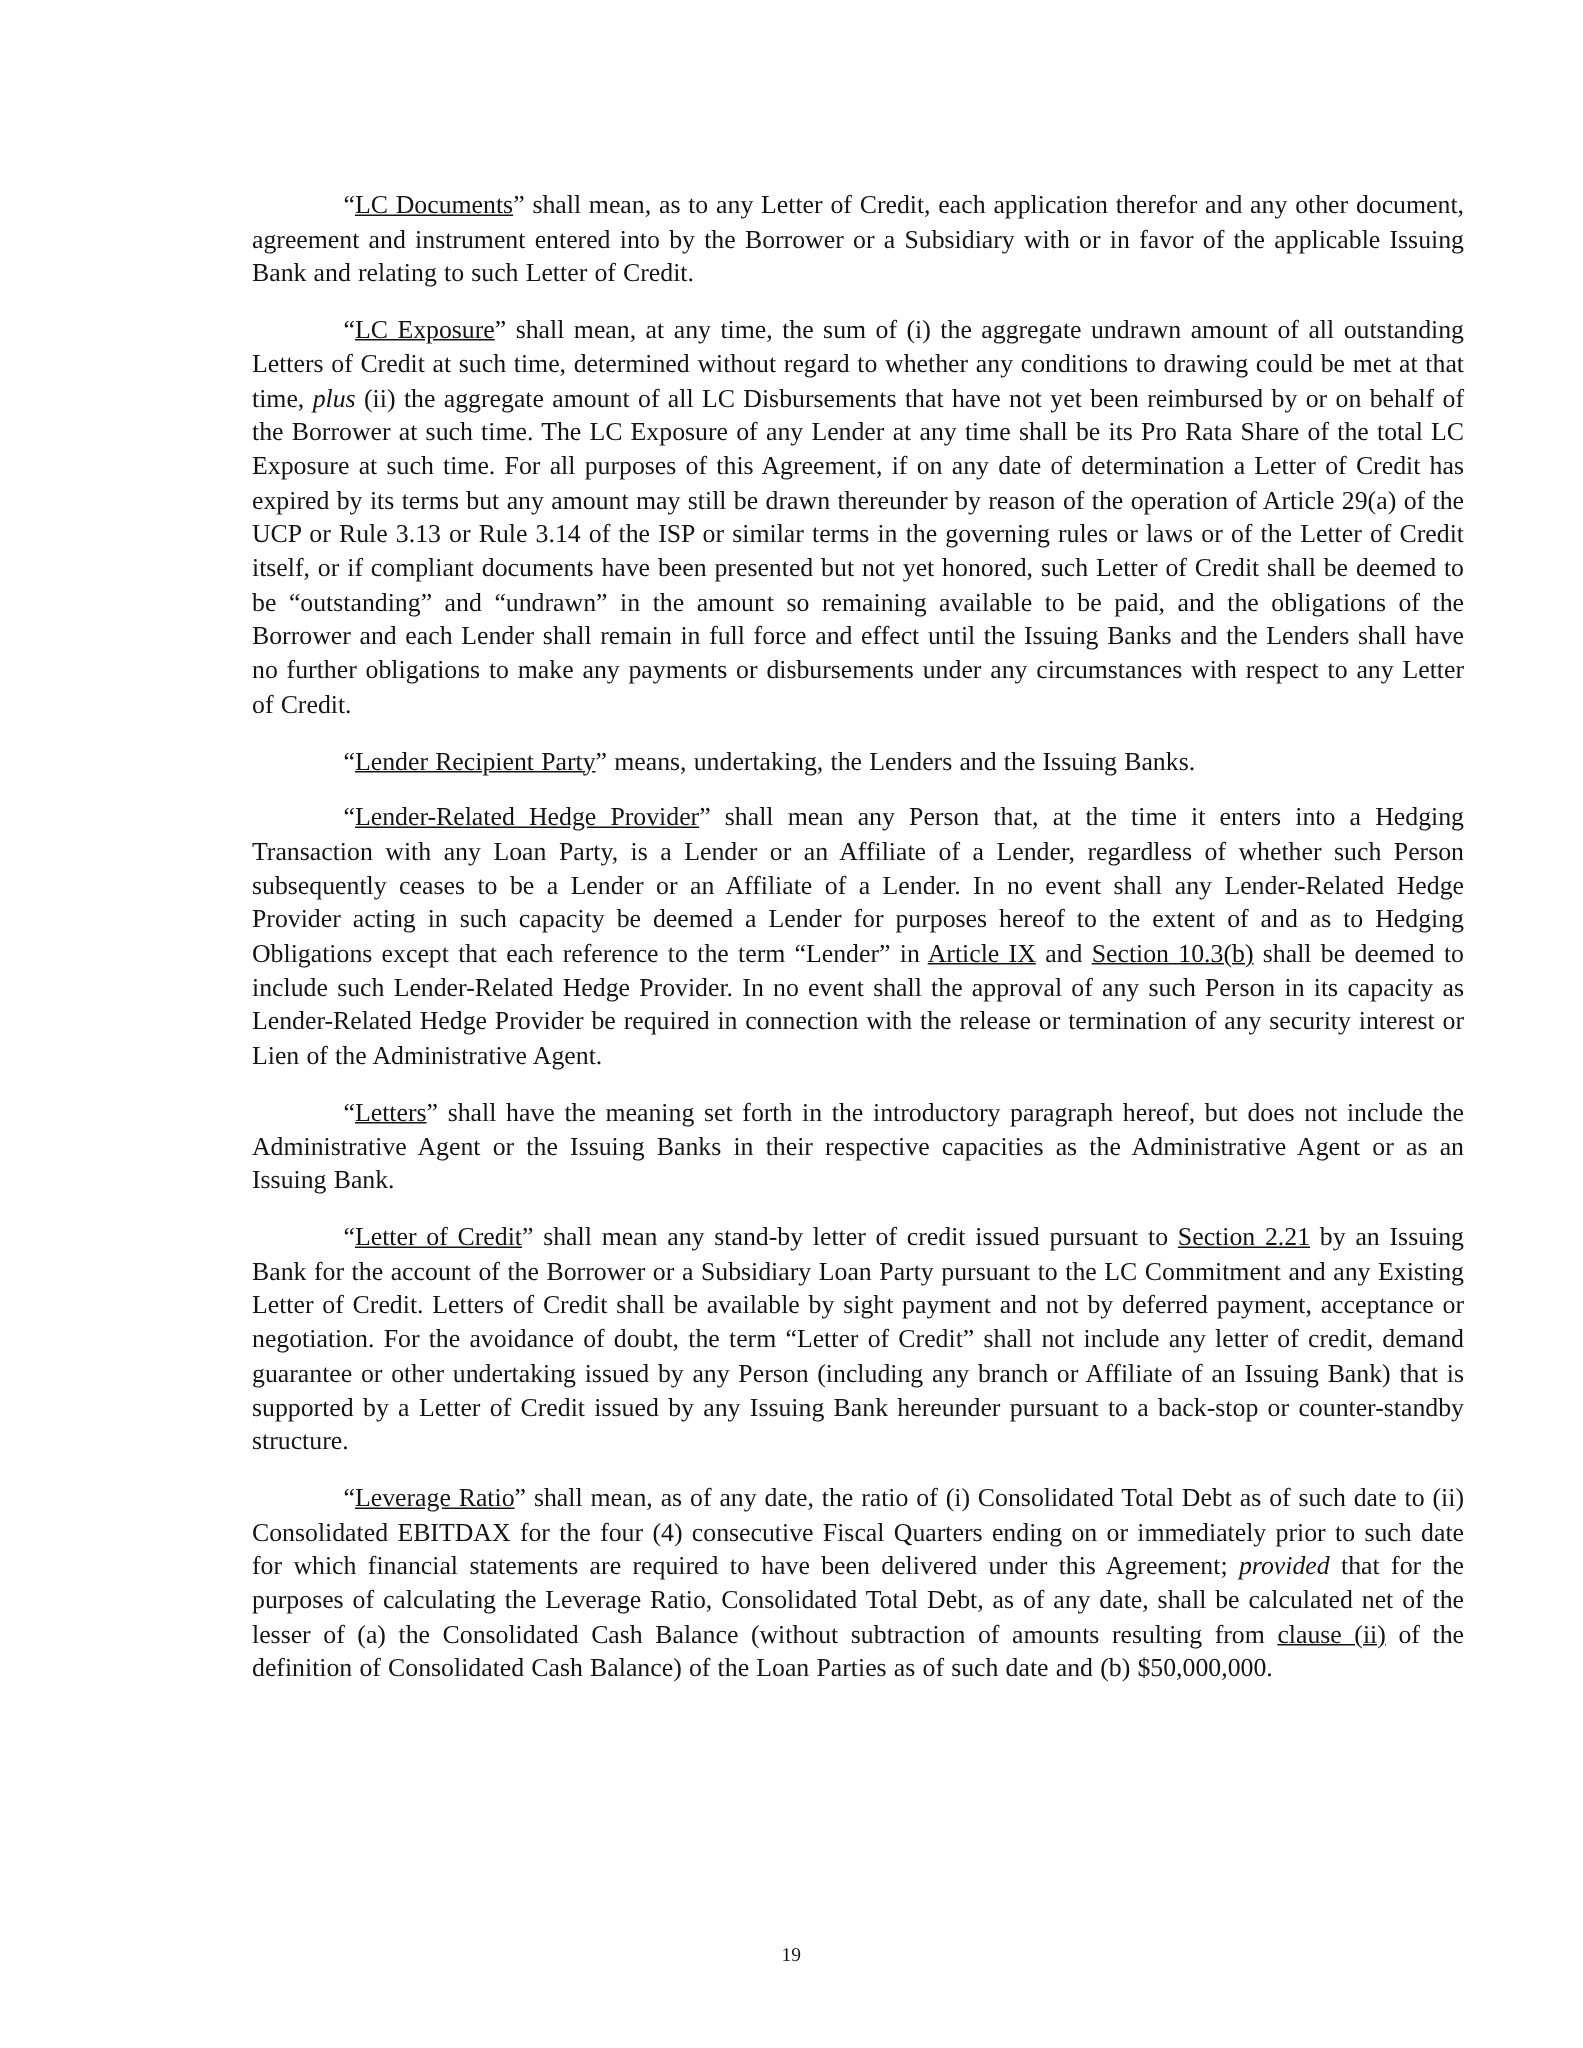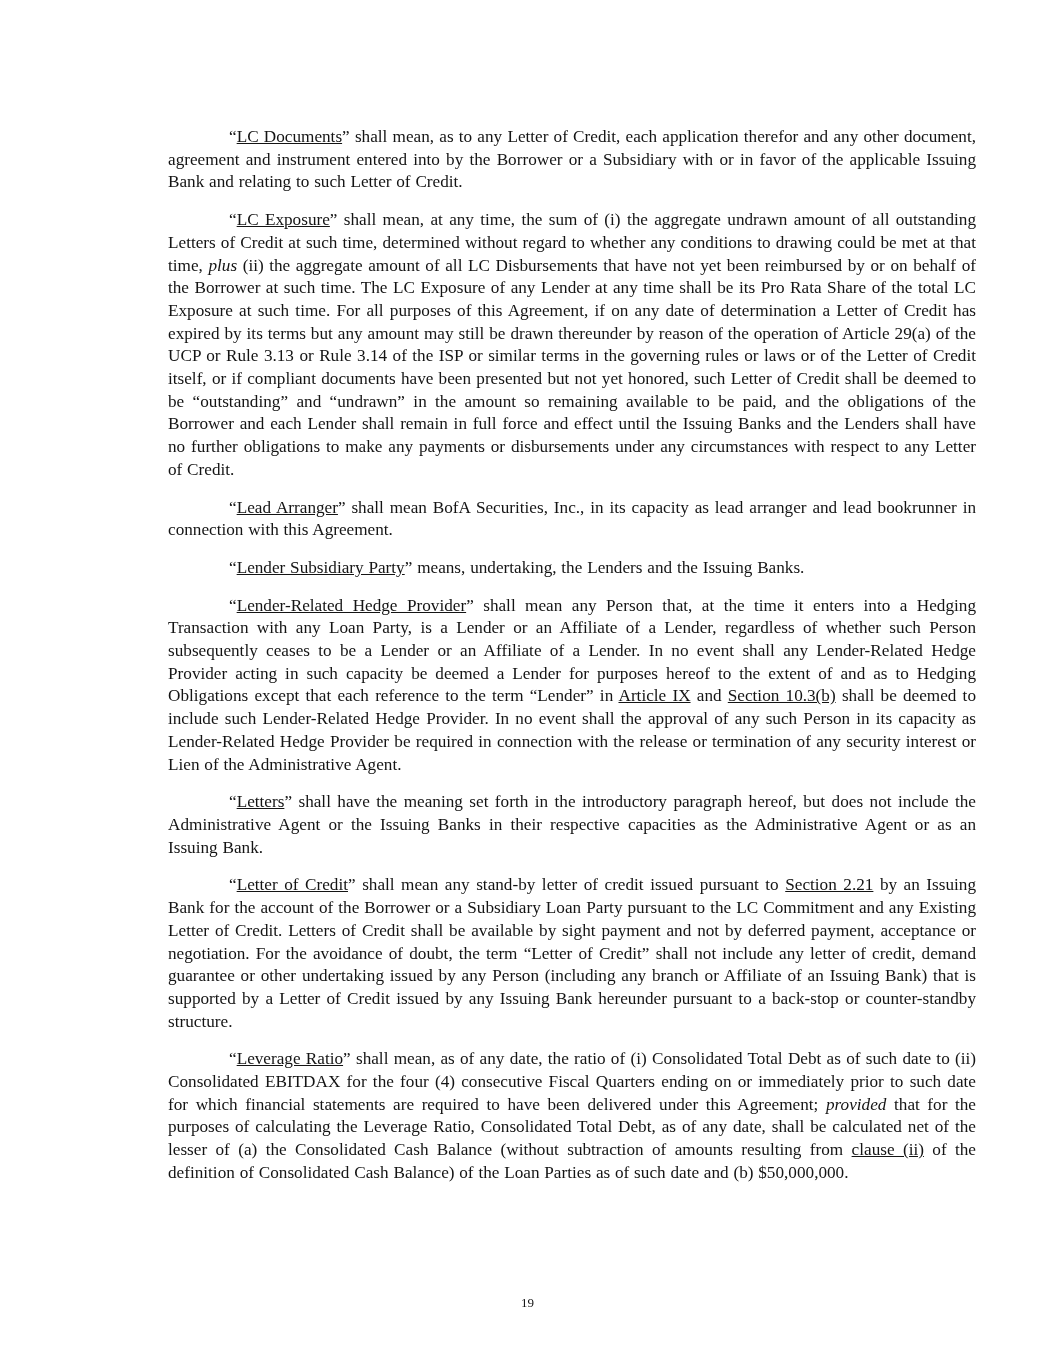--- a/index.html
+++ b/index.html
@@ -43,21 +43,20 @@
     line-height: 22px;
   }
 </style>
 </head>
 <body>
 
 <div class="sheet">
   <div class="content">
       <p class="para"><span>“</span><span class="u">LC Documents</span><span>” shall mean, as to any Letter of Credit, each application therefor and any other document, agreement and instrument entered into by the Borrower or a Subsidiary with or in favor of the applicable Issuing Bank and relating to such Letter of Credit.</span></p>
       <p class="para"><span>“</span><span class="u">LC Exposure</span><span>” shall mean, at any time, the sum of (i) the aggregate undrawn amount of all outstanding Letters of Credit at such time, determined without regard to whether any conditions to drawing could be met at that time, </span><span class="i">plus</span><span> (ii) the aggregate amount of all LC Disbursements that have not yet been reimbursed by or on behalf of the Borrower at such time.  The LC Exposure of any Lender at any time shall be its Pro Rata Share of the total LC Exposure at such time.  For all purposes of this Agreement, if on any date of determination a Letter of Credit has expired by its terms but any amount may still be drawn thereunder by reason of the operation of Article 29(a) of the UCP or Rule 3.13 or Rule 3.14 of the ISP or similar terms in the governing rules or laws or of the Letter of Credit itself, or if compliant documents have been presented but not yet honored, such Letter of Credit shall be deemed to be “outstanding” and “undrawn” in the amount so remaining available to be paid, and the obligations of the Borrower and each Lender shall remain in full force and effect until the Issuing Banks and the Lenders shall have no further obligations to make any payments or disbursements under any circumstances with respect to any Letter of Credit.</span></p>
-      <p class="para"><span>“</span><span class="u">Lead Arranger</span><span>” shall mean BofA Securities, Inc., in its capacity as lead arranger and lead bookrunner in connection with this Agreement.</span></p>
-      <p class="para"><span>“</span><span class="u">Lender Subsidiary Party</span><span>” means, undertaking, the Lenders and the Issuing Banks.</span></p>
+      <p class="para"><span>“</span><span class="u">Lender Recipient Party</span><span>” means, undertaking, the Lenders and the Issuing Banks.</span></p>
       <p class="para"><span>“</span><span class="u">Lender-Related Hedge Provider</span><span>” shall mean any Person that, at the time it enters into a Hedging Transaction with any Loan Party, is a Lender or an Affiliate of a Lender, regardless of whether such Person subsequently ceases to be a Lender or an Affiliate of a Lender.  In no event shall any Lender-Related Hedge Provider acting in such capacity be deemed a Lender for purposes hereof to the extent of and as to Hedging Obligations except that each reference to the term “Lender” in </span><span class="u">Article IX</span><span> and </span><span class="u">Section 10.3(b)</span><span> shall be deemed to include such Lender-Related Hedge Provider.  In no event shall the approval of any such Person in its capacity as Lender-Related Hedge Provider be required in connection with the release or termination of any security interest or Lien of the Administrative Agent.</span></p>
       <p class="para"><span>“</span><span class="u">Letters</span><span>” shall have the meaning set forth in the introductory paragraph hereof, but does not include the Administrative Agent or the Issuing Banks in their respective capacities as the Administrative Agent or as an Issuing Bank.</span></p>
       <p class="para"><span>“</span><span class="u">Letter of Credit</span><span>” shall mean any stand-by letter of credit issued pursuant to </span><span class="u">Section 2.21</span><span> by an Issuing Bank for the account of the Borrower or a Subsidiary Loan Party pursuant to the LC Commitment and any Existing Letter of Credit.  Letters of Credit shall be available by sight payment and not by deferred payment, acceptance or negotiation.  For the avoidance of doubt, the term “Letter of Credit” shall not include any letter of credit, demand guarantee or other undertaking issued by any Person (including any branch or Affiliate of an Issuing Bank) that is supported by a Letter of Credit issued by any Issuing Bank hereunder pursuant to a back-stop or counter-standby structure.</span></p>
       <p class="para"><span>“</span><span class="u">Leverage Ratio</span><span>” shall mean, as of any date, the ratio of (i) Consolidated Total Debt as of such date to (ii) Consolidated EBITDAX for the four (4) consecutive Fiscal Quarters ending on or immediately prior to such date for which financial statements are required to have been delivered under this Agreement; </span><span class="i">provided</span><span> that for the purposes of calculating the Leverage Ratio, Consolidated Total Debt, as of any date, shall be calculated net of the lesser of (a) the Consolidated Cash Balance (without subtraction of amounts resulting from </span><span class="u">clause (ii)</span><span> of the definition of Consolidated Cash Balance) of the Loan Parties as of such date and (b) $50,000,000.</span></p>
     </div>
   <div class="page-num">19</div>
 </div>
 
 </body></html>

